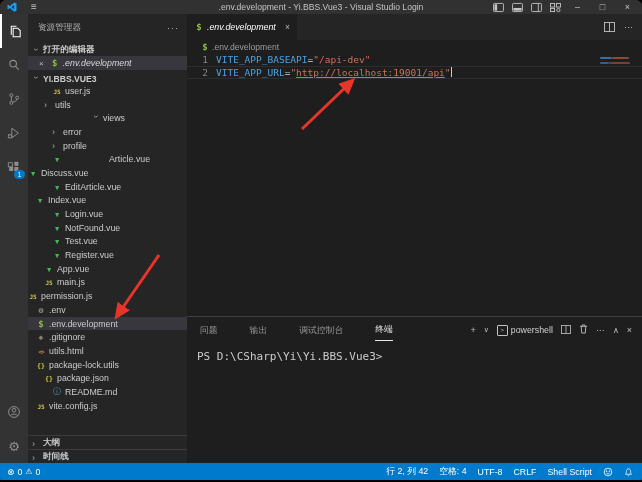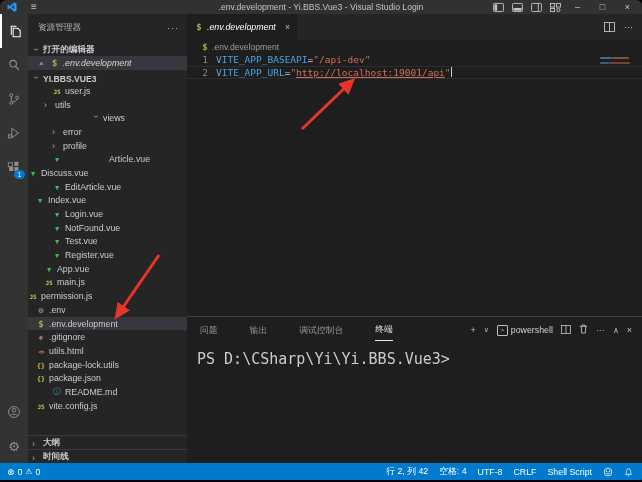--- a/index.html
+++ b/index.html
@@ -77,21 +77,21 @@
   .mm-bar{position:absolute;height:2px;border-radius:1px;}
   
   .panel{height:146px;flex:none;border-top:1px solid #404040;display:flex;flex-direction:column;background:#1e1e1e;}
   .panel-tabs{height:26px;display:flex;align-items:center;padding-left:13px;flex:none;gap:16px;}
   .ptab{font-size:8.8px;color:#969696;margin-right:16px;padding:5px 0 4px;}
   .ptab.active{color:#e7e7e7;border-bottom:1px solid #e7e7e7;}
   .panel-actions{margin-left:auto;display:flex;align-items:center;gap:8px;padding-right:10px;color:#c0c0c0;font-size:9px;}
   .ps-box{display:inline-flex;align-items:center;justify-content:center;width:9px;height:9px;border:1px solid #c0c0c0;
     font-size:6px;border-radius:1px;}
   .ps-label{font-size:8.8px;color:#d0d0d0;margin-left:3px;}
-  .term{flex:1;font-family:"DejaVu Sans Mono","Liberation Mono",monospace;font-size:15px;color:#cccccc;padding:7px 0 0 10px;}
+  .term{flex:1;font-family:"DejaVu Sans Mono","Liberation Mono",monospace;font-size:11px;color:#cccccc;padding:7px 0 0 10px;}
   
   .statusbar{position:absolute;left:0;top:463px;width:642px;height:17px;display:flex;align-items:center;
     color:#ffffff;font-size:8.8px;padding:0;box-sizing:border-box;}
   .statusbar .left{display:flex;align-items:center;gap:8px;margin-left:7px;}
   .statusbar .right{margin-left:auto;display:flex;align-items:center;gap:11px;margin-right:9px;}
   .sb-item{display:flex;align-items:center;gap:3px;white-space:nowrap;}
   .bottom-strip{position:absolute;left:0;top:480px;width:642px;height:2px;background:#000;}
   
   .arrows{position:absolute;inset:0;width:642px;height:482px;pointer-events:none;z-index:60;}
   svg{overflow:visible;}
@@ -314,21 +314,21 @@
           <div class="trow" style="padding-left: 8px;">
 
             <span class="fi fi-html"></span>
             <span class="tlabel">utils.html</span>
           </div>
           <div class="trow" style="padding-left: 8px;">
 
             <span class="fi fi-json"></span>
             <span class="tlabel">package-lock.utils</span>
           </div>
-          <div class="trow" style="padding-left: 8px;">
+          <div class="trow" style="padding-left: 16px;">
 
             <span class="fi fi-json"></span>
             <span class="tlabel">package.json</span>
           </div>
           <div class="trow" style="padding-left: 24px;">
 
             <span class="fi fi-info"></span>
             <span class="tlabel">README.md</span>
           </div>
           <div class="trow" style="padding-left: 8px;">

